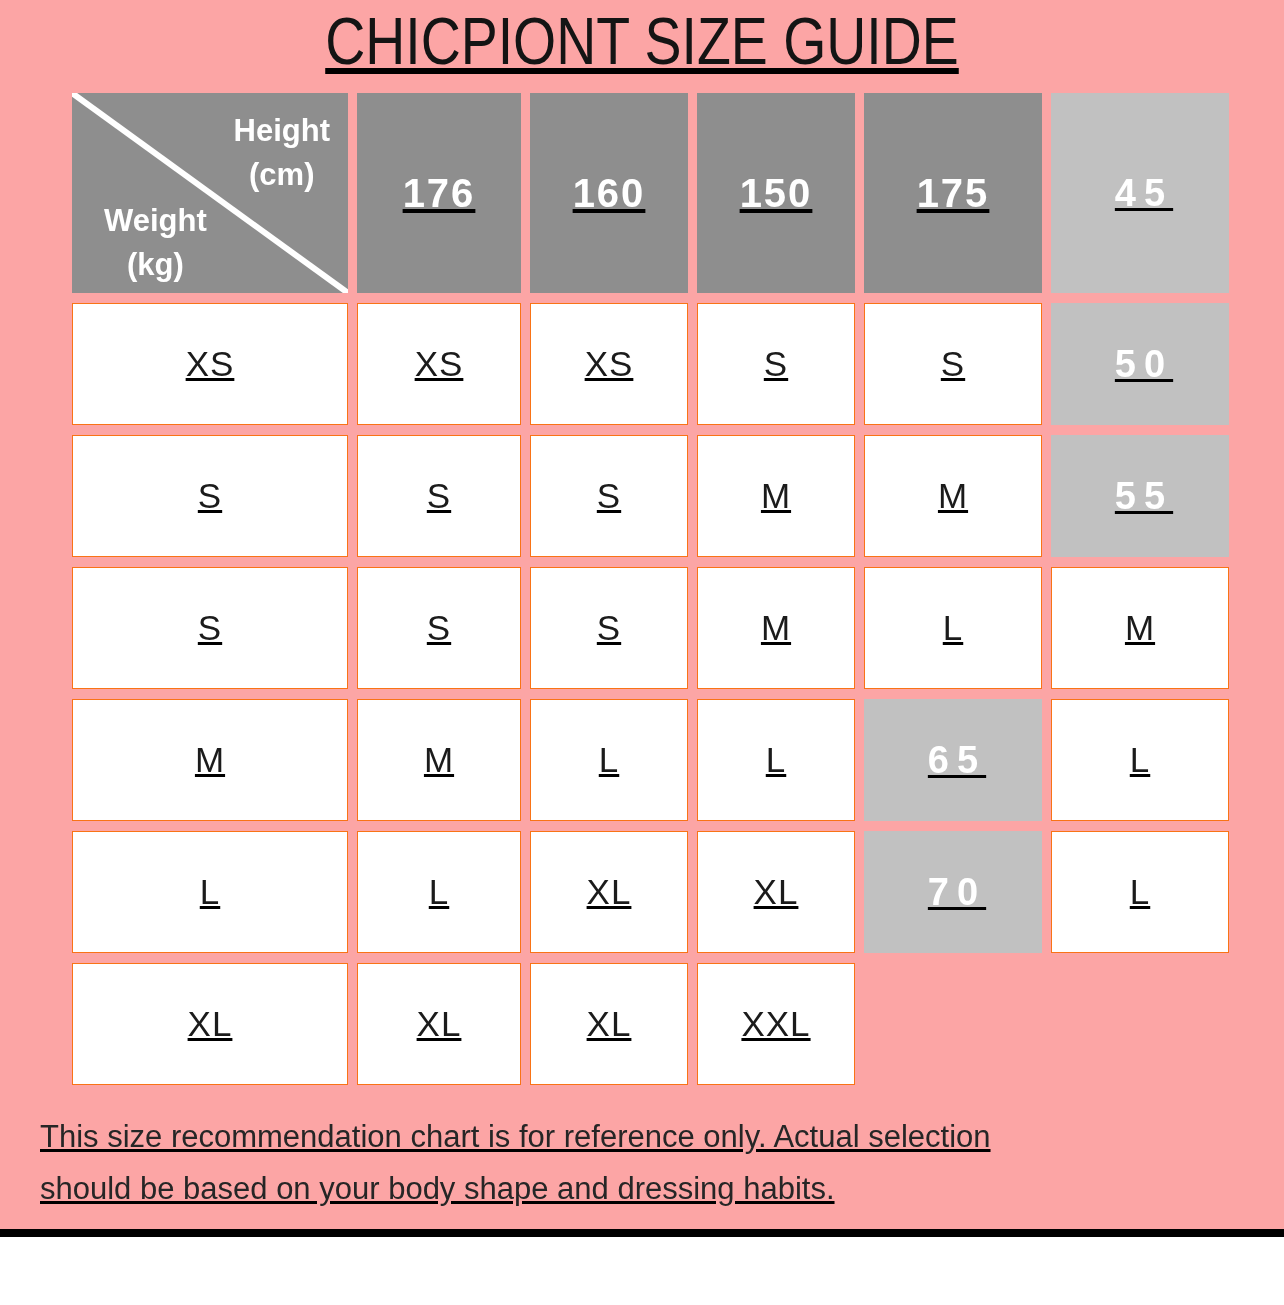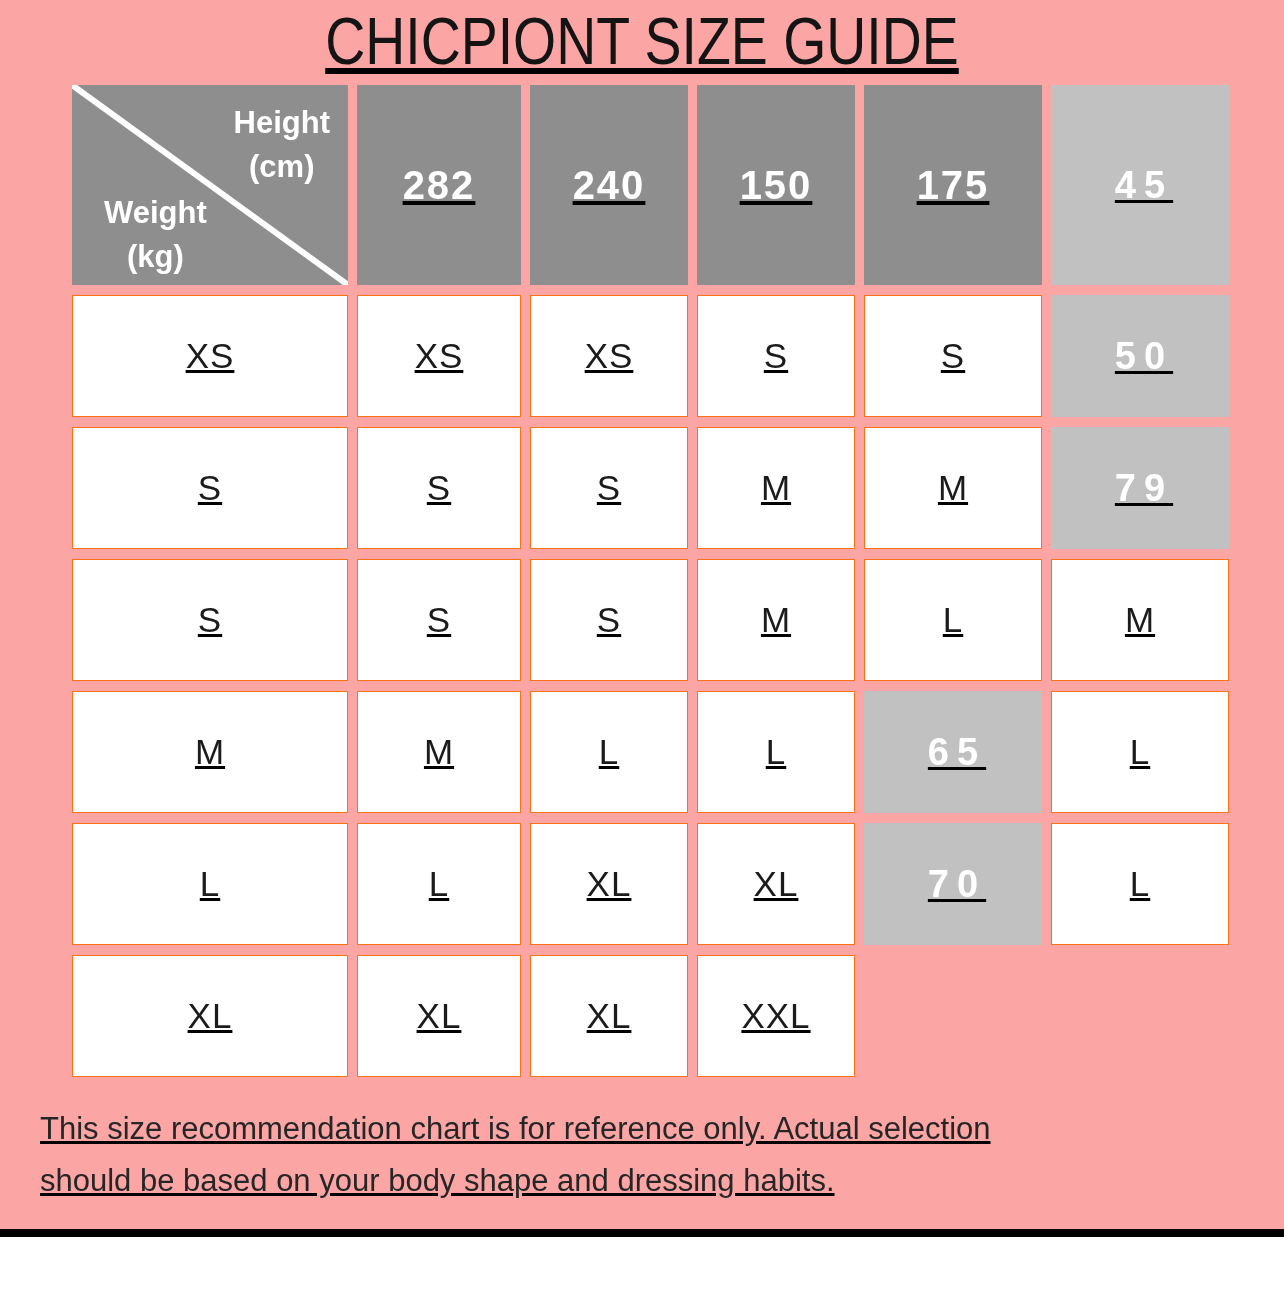--- a/index.html
+++ b/index.html
@@ -29,21 +29,21 @@
     transform-origin: 50% 50%;
     white-space: nowrap;
   }
   .size-table {
     display: grid;
     grid-template-columns: 276px 164px 158px 158px 178px 178px;
     grid-template-rows: 200px repeat(6, 122px);
     column-gap: 9px;
     row-gap: 10px;
     margin-left: 72px;
-    margin-top: 3px;
+    margin-top: 11px;
     width: 1157px;
   }
   .cell {
     display: flex;
     align-items: center;
     justify-content: center;
   }
   .corner-cell {
     position: relative;
     background: #8e8e8e;
@@ -130,40 +130,40 @@
       <div class="corner-top">
         <div>Height</div>
         <div>(cm)</div>
       </div>
       <div class="corner-bottom">
         <div>Weight</div>
         <div>(kg)</div>
       </div>
     </div>
 
-    <div class="cell col-head">282</div>
-    <div class="cell col-head">240</div>
+    <div class="cell col-head">176</div>
+    <div class="cell col-head">160</div>
     <div class="cell col-head">150</div>
     <div class="cell col-head">175</div>
 
     <div class="cell row-head">45</div>
     <div class="cell data-cell">XS</div>
     <div class="cell data-cell">XS</div>
     <div class="cell data-cell">XS</div>
     <div class="cell data-cell">S</div>
     <div class="cell data-cell">S</div>
 
     <div class="cell row-head">50</div>
     <div class="cell data-cell">S</div>
     <div class="cell data-cell">S</div>
     <div class="cell data-cell">S</div>
     <div class="cell data-cell">M</div>
     <div class="cell data-cell">M</div>
 
-    <div class="cell row-head">79</div>
+    <div class="cell row-head">55</div>
     <div class="cell data-cell">S</div>
     <div class="cell data-cell">S</div>
     <div class="cell data-cell">S</div>
     <div class="cell data-cell">M</div>
     <div class="cell data-cell">L</div>
 
     <div class="cell data-cell">M</div>
     <div class="cell data-cell">M</div>
     <div class="cell data-cell">M</div>
     <div class="cell data-cell">L</div>

